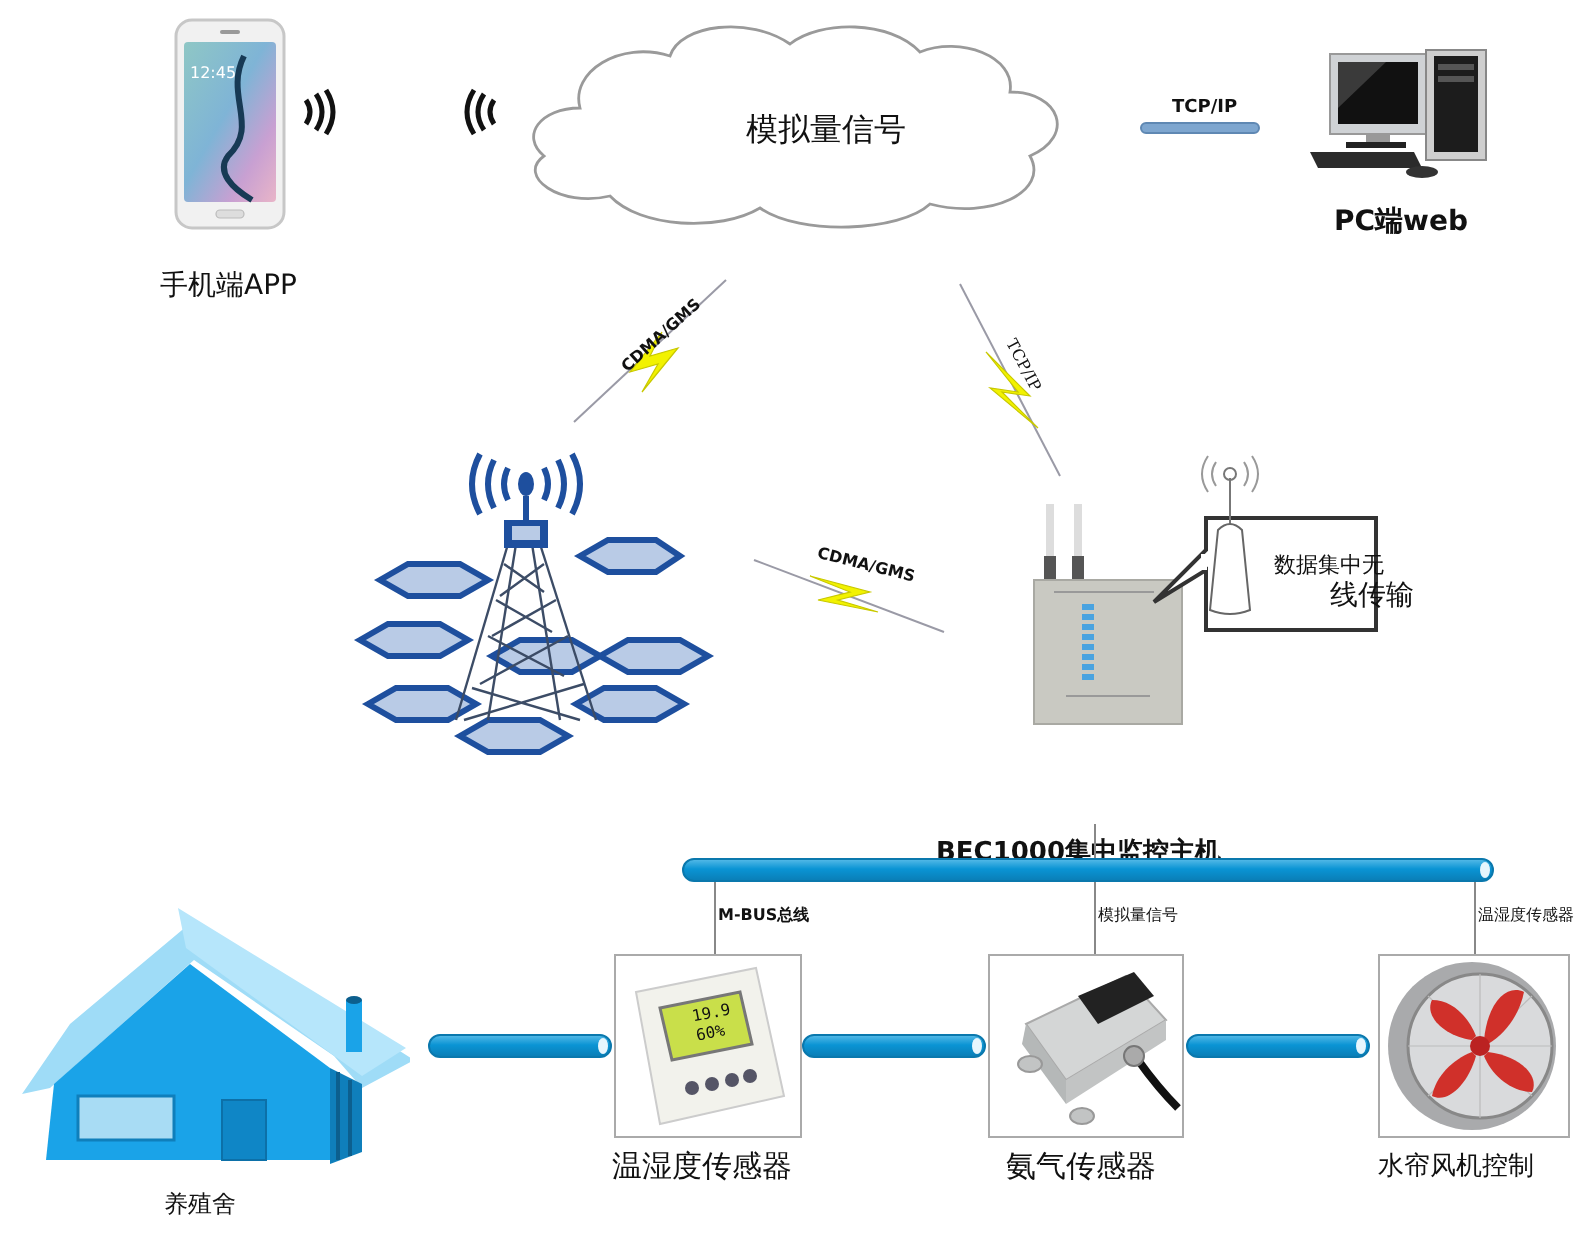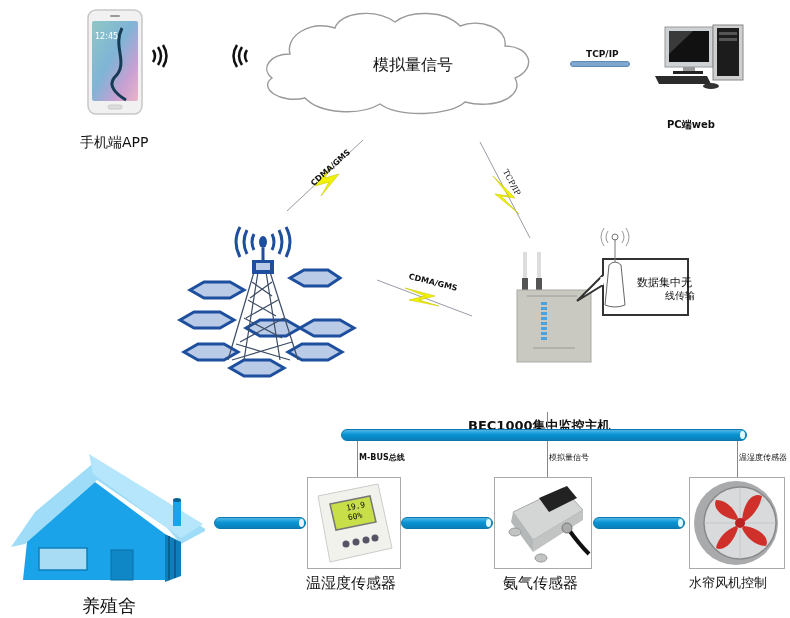--- a/index.html
+++ b/index.html
@@ -61,21 +61,21 @@
   <path d="M16 7 L40 7 L16 30 Z" fill="#3a3a3a"></path>
   <rect x="30" y="43" width="12" height="5" fill="#999"></rect>
   <rect x="20" y="47" width="30" height="3" fill="#222"></rect>
   <polygon points="2,52 54,52 58,60 6,60" fill="#2b2b2b"></polygon>
   <rect x="60" y="1" width="30" height="55" fill="#cfcfcf" stroke="#888"></rect>
   <rect x="64" y="4" width="22" height="48" fill="#1c1c1c"></rect>
   <rect x="66" y="8" width="18" height="3" fill="#555"></rect>
   <rect x="66" y="14" width="18" height="3" fill="#555"></rect>
   <ellipse cx="58" cy="62" rx="8" ry="3" fill="#333"></ellipse>
 </svg>
-<span class="label bold" style="left:667px;top:118px;font-size:10px;">PC端web</span>
+<span class="label bold" style="left:667px;top:102px;font-size:14px;">PC端web</span>
 
 <svg class="abs" style="left:285px;top:138px;" width="80" height="75" viewBox="0 0 80 75">
   <line x1="78" y1="2" x2="2" y2="73" stroke="#9a9aa6" stroke-width="1"></line>
   <polygon points="46,28 30,48 44,44 36,58 54,36 40,40" fill="#f2f200" stroke="#c8c800" stroke-width="0.6"></polygon>
 </svg>
 <span class="label bold" style="left:309px;top:181px;font-size:8px;transform:rotate(-42deg);transform-origin:left top;">CDMA/GMS</span>
 
 <svg class="abs" style="left:475px;top:140px;" width="60" height="100" viewBox="0 0 60 100">
   <line x1="5" y1="2" x2="55" y2="98" stroke="#9a9aa6" stroke-width="1"></line>
   <polygon points="18,36 40,58 26,56 44,74 20,54 34,56" fill="#f2f200" stroke="#c8c800" stroke-width="0.6"></polygon>
@@ -142,21 +142,21 @@
 
 <svg class="abs" style="left:575px;top:225px;" width="120" height="100" viewBox="0 0 120 100">
   <polygon points="28,34 113,34 113,90 28,90 28,60 2,76 28,50" fill="#fff" stroke="#333" stroke-width="2"></polygon>
   <line x1="27" y1="52" x2="27" y2="60" stroke="#fff" stroke-width="3"></line>
   <line x1="40" y1="14" x2="40" y2="38" stroke="#777" stroke-width="1"></line>
   <circle cx="40" cy="12" r="3" fill="none" stroke="#777" stroke-width="1"></circle>
   <path d="M33 6 Q29 12 33 18 M47 6 Q51 12 47 18 M29 3 Q23 12 29 21 M51 3 Q57 12 51 21" stroke="#999" fill="none" stroke-width="1"></path>
   <path d="M34 40 Q40 34 46 40 L50 80 Q40 84 30 80 Z" fill="#fff" stroke="#666" stroke-width="1"></path>
 </svg>
 <span class="label" style="left:637px;top:275px;font-size:11px;font-family:'DejaVu Serif',serif;">数据集中无</span>
-<span class="label" style="left:645px;top:289px;font-size:10px;font-family:'DejaVu Serif',serif;padding-left:20px;">线传输</span>
+<span class="label" style="left:645px;top:289px;font-size:14px;font-family:'DejaVu Serif',serif;padding-left:20px;">线传输</span>
 
 <span class="label bold" style="left:468px;top:393px;font-size:13px;margin-top:24px;">BEC1000集中监控主机</span>
 
 <div class="vline" style="left:547px;top:412px;height:22px;"></div>
 <div class="pipe" style="left:341px;top:429px;width:406px;"></div>
 <div class="vline" style="left:357px;top:441px;height:36px;"></div>
 <div class="vline" style="left:547px;top:441px;height:36px;"></div>
 <div class="vline" style="left:737px;top:441px;height:36px;"></div>
 <span class="label bold" style="left:359px;top:452px;font-size:8px;">M-BUS总线</span>
 <span class="label" style="left:549px;top:452px;font-size:8px;font-family:Liberation Serif, serif;">模拟量信号</span>
@@ -167,21 +167,21 @@
   <polygon points="84,2 198,72 176,86 88,22" fill="#b6e6fb"></polygon>
   <polygon points="22,90 90,30 160,82 160,128 18,128" fill="#1aa3e8"></polygon>
   <polygon points="160,82 176,90 176,124 160,130" fill="#0f7fbb"></polygon>
   <line x1="164" y1="84" x2="164" y2="128" stroke="#0c5f8e" stroke-width="2"></line>
   <line x1="170" y1="88" x2="170" y2="126" stroke="#0c5f8e" stroke-width="2"></line>
   <rect x="168" y="48" width="8" height="26" fill="#1aa3e8"></rect>
   <ellipse cx="172" cy="48" rx="4" ry="2" fill="#0c5f8e"></ellipse>
   <rect x="34" y="96" width="48" height="22" fill="#a8dcf4" stroke="#0f7fbb" stroke-width="1.5"></rect>
   <rect x="106" y="98" width="22" height="30" fill="#0f86c6" stroke="#0c70a8" stroke-width="1"></rect>
 </svg>
-<span class="label" style="left:82px;top:594px;font-size:18px;font-family:'DejaVu Serif',serif;">养殖舍</span>
+<span class="label" style="left:82px;top:594px;font-size:12px;font-family:'DejaVu Serif',serif;">养殖舍</span>
 
 <div class="pipe" style="left:214px;top:517px;width:92px;"></div>
 <div class="pipe" style="left:401px;top:517px;width:92px;"></div>
 <div class="pipe" style="left:593px;top:517px;width:92px;"></div>
 
 <div class="framebox" style="left:307px;top:477px;width:94px;height:92px;">
   <svg width="92" height="90" viewBox="0 0 92 90">
     <polygon points="10,18 70,6 84,70 22,84" fill="#f2f2ec" stroke="#ccc"></polygon>
     <polygon points="22,26 62,18 68,44 28,52" fill="#c9df4a" stroke="#777" stroke-width="1.5"></polygon>
     <circle cx="38" cy="66" r="3.5" fill="#556"></circle>

